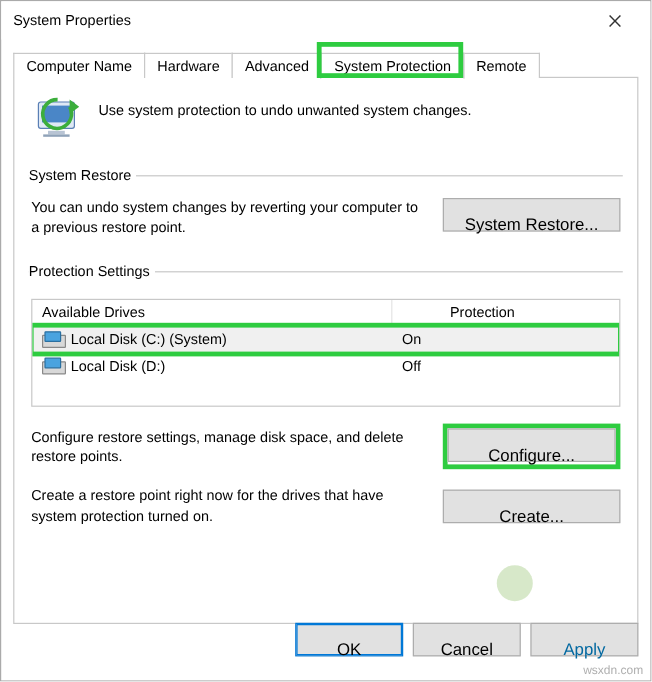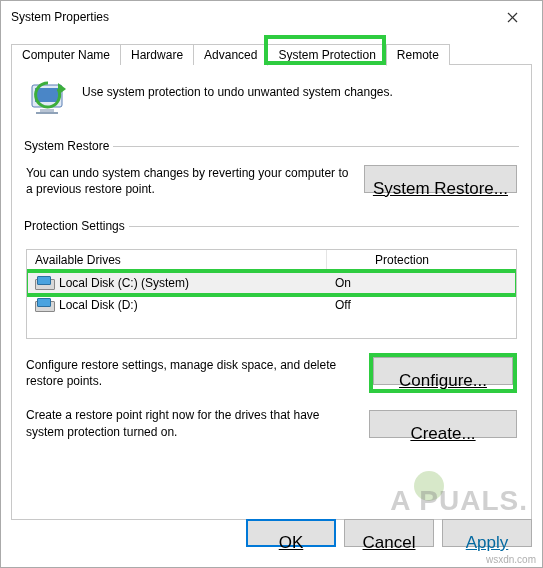--- a/index.html
+++ b/index.html
@@ -103,27 +103,26 @@
     align-items:flex-start;
     gap:14px;
   }
   .row .text {
     flex:1;
     line-height:1.35;
   }
   .btn {
     min-width:148px;
     height:24px;
-    font-size:17px;
+    font-size:14px;
     font-family:inherit;
     background:#e1e1e1;
     border:1px solid #adadad;
     padding:13px 8px;
     cursor:pointer;
-    text-decoration:underline;
   }
   .btn-wrap-hl {
     border:4px solid #2ecc40;
     display:inline-block;
     padding:0;
   }
   
   .drives-box {
     border:1px solid #c8c8c8;
     height:90px;
@@ -295,18 +294,17 @@
 
     </div>
 
     <div class="dlg-buttons">
       <button class="btn default"><span>OK</span></button>
       <button class="btn"><span>Cancel</span></button>
       <button class="btn disabled"><span>Apply</span></button>
     </div>
 
     <div class="watermark-head"></div>
-    <div class="watermark">A  PUALS.</div>
     <div class="srcmark">wsxdn.com</div>
 
   </div>
 
 </div>
 
 </body></html>

